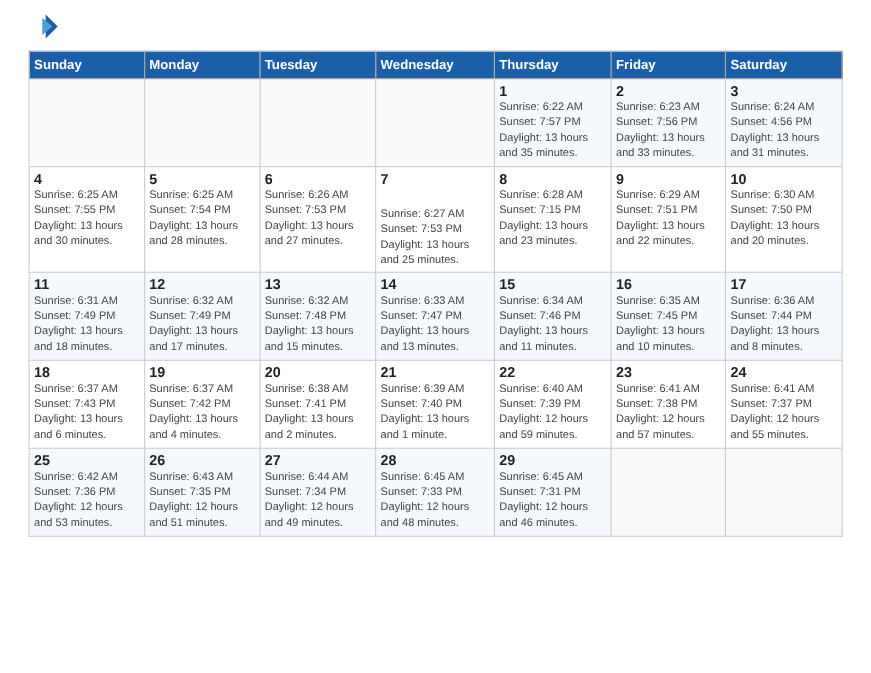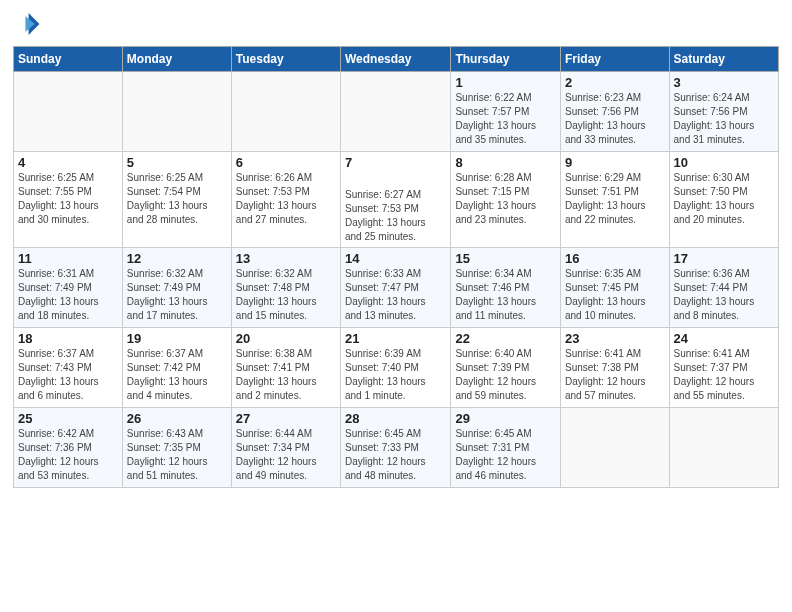--- a/index.html
+++ b/index.html
@@ -6,21 +6,21 @@
     body {
       font-family: Arial, sans-serif;
       background: #fff;
       width: 792px;
       height: 612px;
       overflow: hidden;
     }
     .page {
       width: 792px;
       height: 612px;
-      padding: 10px 13px;
+      padding: 10px 26px;
     }
     .header {
       display: flex;
       justify-content: space-between;
       align-items: flex-start;
       margin-bottom: 8px;
     }
     .logo {
       display: flex;
       align-items: center;
@@ -147,21 +147,21 @@
           <td>
             <span class="day-number">2</span>
             <div class="day-detail" style="white-space: pre-line;">Sunrise: 6:23 AM
 Sunset: 7:56 PM
 Daylight: 13 hours
 and 33 minutes.</div>
           </td>
           <td>
             <span class="day-number">3</span>
             <div class="day-detail" style="white-space: pre-line;">Sunrise: 6:24 AM
-Sunset: 7:56 PM
+Sunset: 4:56 PM
 Daylight: 13 hours
 and 31 minutes.</div>
           </td>
         </tr>
         <tr>
           <td>
             <span class="day-number">4</span>
             <div class="day-detail" style="white-space: pre-line;">Sunrise: 6:25 AM
 Sunset: 7:55 PM
 Daylight: 13 hours

